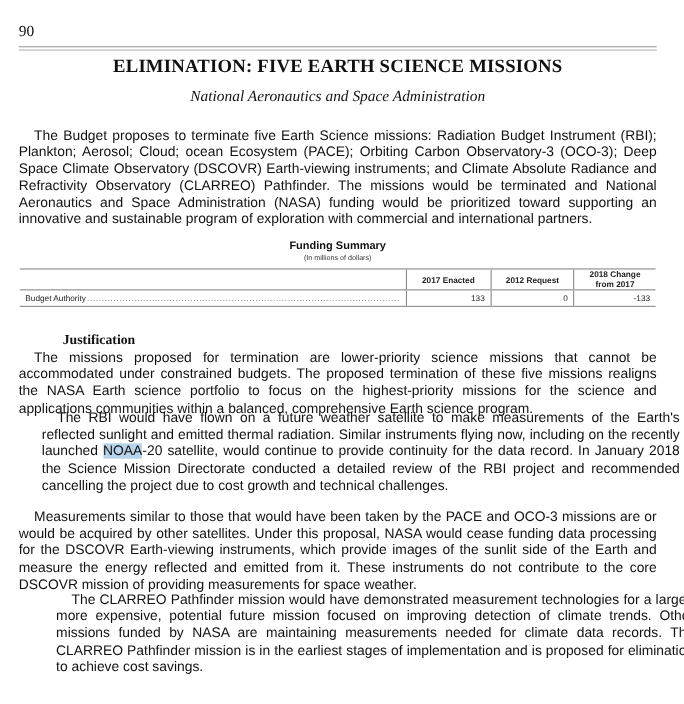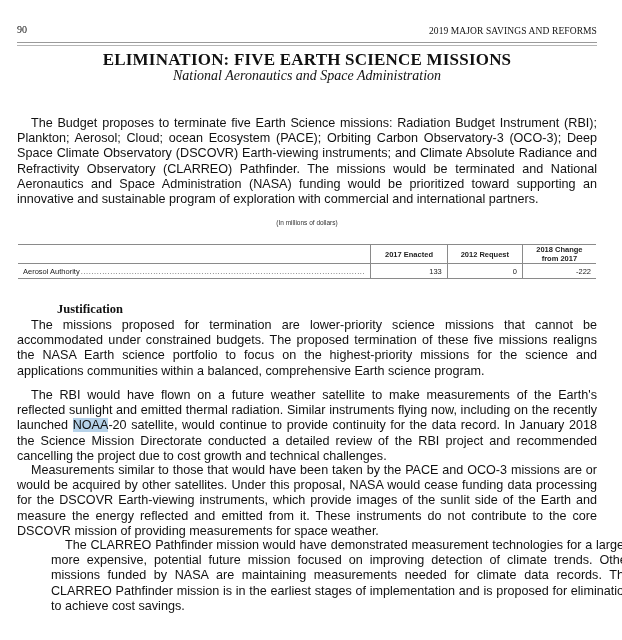--- a/index.html
+++ b/index.html
@@ -26,21 +26,21 @@
       top: 22px;
       left: 0;
       width: 580px;
       height: 16px;
     }
     .page-number {
       position: absolute;
       left: 0;
       top: 0;
       font-family: "Liberation Serif", serif;
-      font-size: 10px;
+      font-size: 14px;
       line-height: 16px;
     }
     .running-title {
       position: absolute;
       right: 0;
       top: 2px;
       font-family: "Liberation Serif", serif;
       font-size: 9.5px;
       line-height: 14px;
       letter-spacing: 0.1px;
@@ -64,21 +64,21 @@
       width: 580px;
       text-align: center;
       font-family: "Liberation Serif", serif;
       font-weight: bold;
       font-size: 17px;
       line-height: 17px;
       letter-spacing: 0.2px;
     }
     .doc-subtitle {
       position: absolute;
-      top: 68px;
+      top: 81px;
       left: 0;
       width: 580px;
       text-align: center;
       font-family: "Liberation Serif", serif;
       font-style: italic;
       font-size: 14px;
       line-height: 16px;
     }
     .para {
       position: absolute;
@@ -86,21 +86,21 @@
       width: 580px;
       font-family: Liberation Sans, sans-serif;
       font-size: 12.6px;
       line-height: 15.2px;
       text-indent: 14px;
       text-align: justify;
       margin: 0;
     }
     .p-intro { top: 116px; }
     .p1 { top: 318px; }
-    .p2 { top: 388px; }
+    .p2 { top: 373px; margin-left: 21px; }
     .p3 { top: 463px; }
     .p4 { top: 538px; margin-left: 34px; }
 
     .highlight {
       background: #b7d3ea;
     }
 
     .section-head {
       position: absolute;
       left: 0;
@@ -173,54 +173,54 @@
       letter-spacing: 0.6px;
     }
   </style>
 </head>
 <body>
 
 <div class="page">
 
   <div class="running-head">
     <span class="page-number">90</span>
-    <span class="running-title">2019 MAJOR SAVINGS AND REFORMS</span>
   </div>
   <div class="head-rule"></div>
   <div class="head-rule second"></div>
 
   <div class="doc-title">ELIMINATION: FIVE EARTH SCIENCE MISSIONS</div>
   <div class="doc-subtitle">National Aeronautics and Space Administration</div>
 
   <p class="para p-intro">The Budget proposes to terminate five Earth Science missions: Radiation Budget Instrument (RBI); Plankton; Aerosol; Cloud; ocean Ecosystem (PACE); Orbiting Carbon Observatory-3 (OCO-3); Deep Space Climate Observatory (DSCOVR) Earth-viewing instruments; and Climate Absolute Radiance and Refractivity Observatory (CLARREO) Pathfinder. The missions would be terminated and National Aeronautics and Space Administration (NASA) funding would be prioritized toward supporting an innovative and sustainable program of exploration with commercial and international partners.</p>
 
   <div class="table-caption">
+    <div class="table-title">Funding Summary</div>
     <div class="table-units">(In millions of dollars)</div>
   </div>
 
   <table class="funding-table">
     <thead>
       <tr>
         <th class="col-label"></th>
         <th class="col-a">2017 Enacted</th>
         <th class="col-b">2012 Request</th>
         <th class="col-c">2018 Change from 2017</th>
       </tr>
     </thead>
     <tbody>
       <tr>
         <td class="col-label">
           <div class="label-cell">
-            <span>Aerosol Authority</span>
+            <span>Budget Authority</span>
             <span class="leader">..........................................................................................................</span>
           </div>
         </td>
         <td class="num">133</td>
         <td class="num">0</td>
-        <td class="num">-222</td>
+        <td class="num">-133</td>
       </tr>
     </tbody>
   </table>
 
   <div class="section-head">Justification</div>
 
   <p class="para p1">The missions proposed for termination are lower-priority science missions that cannot be accommodated under constrained budgets. The proposed termination of these five missions realigns the NASA Earth science portfolio to focus on the highest-priority missions for the science and applications communities within a balanced, comprehensive Earth science program.</p>
 
   <p class="para p2"><span>The RBI would have flown on a future weather satellite to make measurements of the Earth's reflected sunlight and emitted thermal radiation. Similar instruments flying now, including on the recently launched </span><span class="highlight" id="sel-highlight" style="background: rgb(183, 211, 234);">NOAA</span><span>-20 satellite, would continue to provide continuity for the data record. In January 2018 the Science Mission Directorate conducted a detailed review of the RBI project and recommended cancelling the project due to cost growth and technical challenges.</span></p>
 

